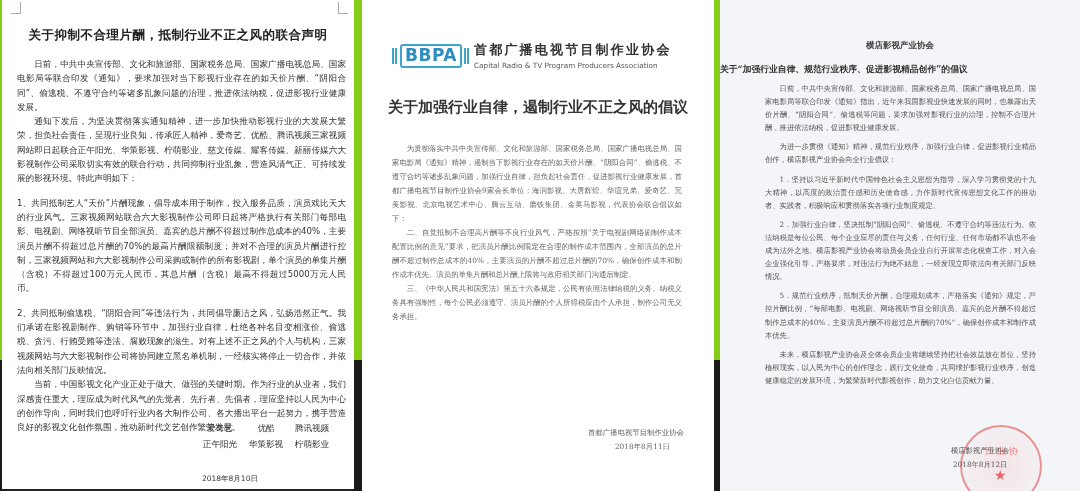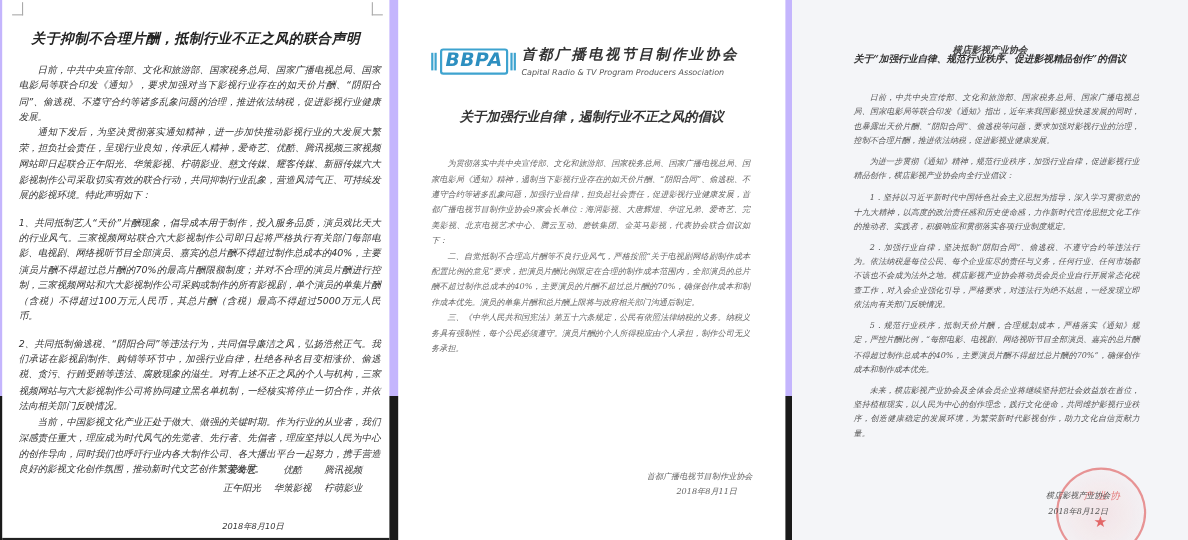--- a/index.html
+++ b/index.html
@@ -1,18 +1,18 @@
 <!DOCTYPE html>
 <html><head>
 <meta charset="utf-8">
 <style>
   * { box-sizing: border-box; margin: 0; padding: 0; }
   html, body { width: 1080px; height: 491px; background: #1a1a1a; overflow: hidden; }
   body { font-family: "DejaVu Sans", "Liberation Sans", sans-serif; }
-  .stage { position: relative; width: 1080px; height: 360px; background: #c4b5fd; font-style: italic; }
+  .stage { position: relative; width: 1080px; height: 360px; background: #84cc16; }
 
   .doc { position: absolute; top: 0; height: 491px; overflow: hidden; }
   #doc1 { left: 2px; width: 352px; background: #ffffff; border-bottom: 2px solid #222; }
   #doc2 { left: 362px; width: 352px; background: #ffffff; }
   #doc3 { left: 720px; width: 360px; background: #f4f5f8; }
 
   
   .corner { position: absolute; width: 10px; height: 12px; border-color: #aaa; border-style: solid; }
   .corner.tl { left: 9px; top: 2px; border-width: 0 1px 1px 0; }
   .corner.tr { right: 6px; top: 2px; border-width: 0 0 1px 1px; }
@@ -30,30 +30,30 @@
   .logo { position: absolute; left: 30px; top: 41px; display: flex; align-items: center; }
   .logo-badge { position: relative; width: 78px; height: 28px; }
   .logo-badge .box { position: absolute; left: 8px; top: 2px; width: 62px; height: 24px; border: 2.5px solid #3ea3cf; border-radius: 3px; color: #2d8fc0; font-weight: bold; font-size: 17px; line-height: 19px; text-align: center; font-family: "DejaVu Sans", sans-serif; letter-spacing: 0.5px; }
   .logo-badge .bars { position: absolute; top: 6px; width: 6px; height: 16px; display: flex; gap: 1px; }
   .logo-badge .bars i { display: block; width: 2px; background: #3ea3cf; }
   .logo-badge .bars.l { left: 0; }
   .logo-badge .bars.r { right: 0; }
   .logo-text { margin-left: 4px; }
   .logo-cn { font-size: 13px; font-weight: bold; color: #333; letter-spacing: 2.2px; }
   .logo-en { font-size: 7.3px; color: #555; margin-top: 2px; }
-  .d2-title { position: absolute; left: 0; right: 0; top: 98px; text-align: center; font-size: 12px; font-weight: bold; color: #333; }
+  .d2-title { position: absolute; left: 0; right: 0; top: 98px; text-align: center; font-size: 15px; font-weight: bold; color: #333; }
   .d2-body { position: absolute; left: 30px; right: 32px; top: 142px; font-family: "DejaVu Serif", serif; font-size: 7.4px; line-height: 14px; color: #666; text-align: justify; }
   .d2-body p { margin: 0; text-indent: 2em; }
   .d2-sign { position: absolute; right: 30px; top: 426px; font-family: "DejaVu Serif", serif; font-size: 7.4px; line-height: 14px; color: #666; text-align: right; }
   .d2-sign .date { padding-right: 14px; }
 
   
   .d3-org { position: absolute; left: 0; right: 0; top: 40px; text-align: center; font-family: "DejaVu Serif", serif; font-size: 8.5px; font-weight: bold; color: #444; }
-  .d3-title { position: absolute; left: 0; right: 0; top: 48px; text-align: center; font-family: "DejaVu Serif", serif; font-size: 8.8px; font-weight: bold; color: #333; }
-  .d3-body { position: absolute; left: 56px; right: 44px; top: 82px; font-family: "DejaVu Serif", serif; font-size: 7.3px; line-height: 13.1px; color: #555; text-align: justify; }
+  .d3-title { position: absolute; left: 0; right: 0; top: 64px; text-align: left; font-family: "DejaVu Serif", serif; font-size: 8.8px; font-weight: bold; color: #333; }
+  .d3-body { position: absolute; left: 45px; right: 44px; top: 82px; font-family: "DejaVu Serif", serif; font-size: 7.3px; line-height: 13.1px; color: #555; text-align: justify; }
   .d3-body p { margin: 0 0 6px 0; text-indent: 2em; }
   .seal { position: absolute; left: 960px; top: 425px; width: 82px; height: 82px; border: 2px solid rgba(220,70,70,0.55); border-radius: 50%; background: radial-gradient(circle, rgba(240,150,150,0.18) 0%, rgba(240,150,150,0.05) 70%); }
   .seal-star { position: absolute; left: 32px; top: 40px; color: rgba(220,60,60,0.75); font-size: 14px; }
   .seal-arc { position: absolute; left: 18px; top: 18px; width: 46px; text-align: center; color: rgba(220,70,70,0.65); font-size: 9px; font-family: "DejaVu Serif", serif; letter-spacing: 3px; }
   .d3-sign { position: absolute; left: 951px; top: 444px; font-family: "DejaVu Serif", serif; font-size: 7.3px; line-height: 14px; color: #555; text-align: center; }
 </style>
 </head>
 <body>
 
 <div class="stage">

